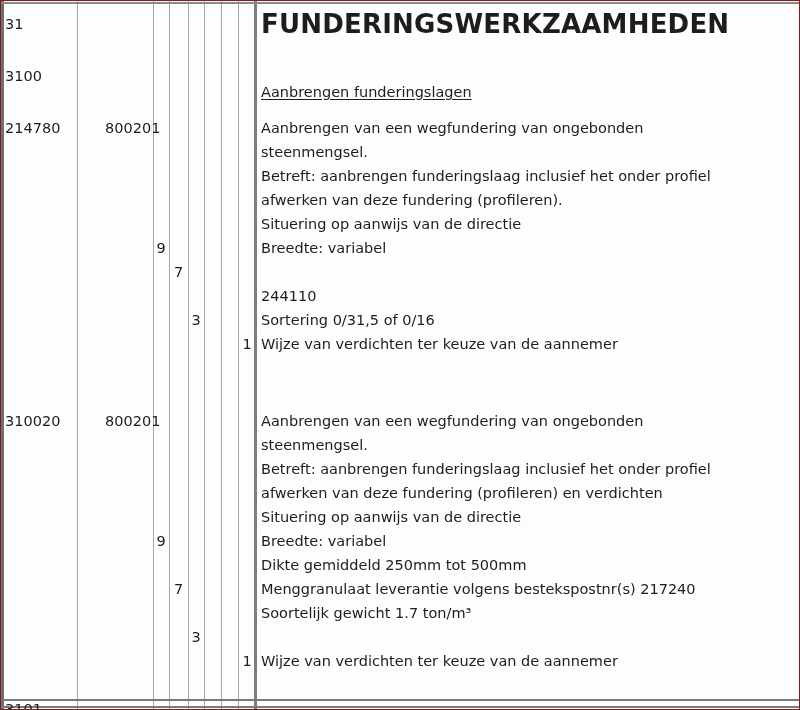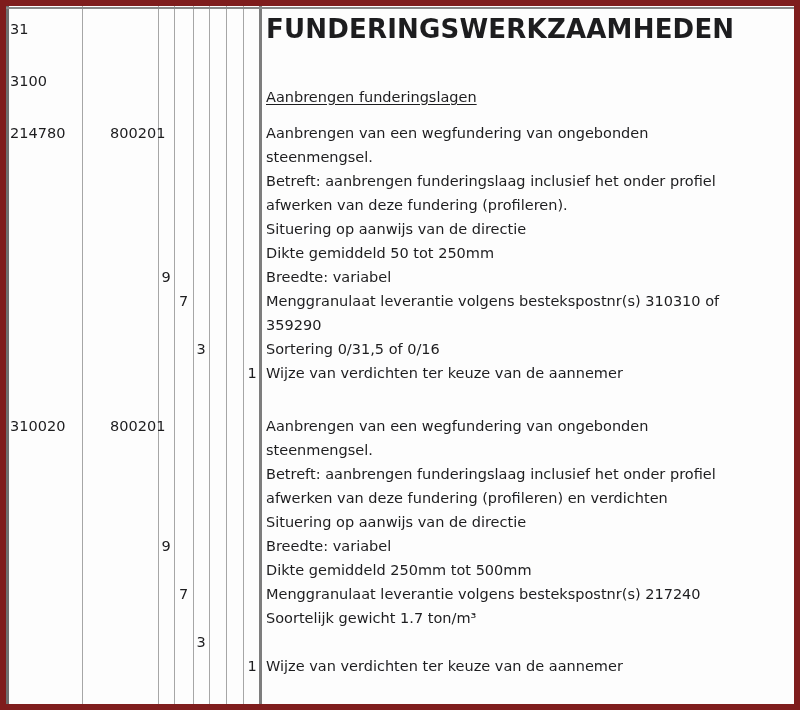--- a/index.html
+++ b/index.html
@@ -1,21 +1,21 @@
 <!DOCTYPE html>
 <html><head>
 <meta charset="utf-8">
 <style>
   html,body{margin:0;padding:0;background:#e8e8e8;}
   #table{
     position:relative;
     width:800px;height:710px;
     box-sizing:border-box;
     background:#fdfdfd;
-    border:6px solid #7f1d1d;
+    border:1px solid #7f1d1d;
     overflow:hidden;
     font-family:"DejaVu Sans","Liberation Sans",sans-serif;
     font-size:14.5px;
     color:#1d1d1f;
   }
   .vline{position:absolute;top:0;bottom:0;width:1px;background:#a6a6a6;}
   .vline.edge{width:3px;background:#6f6f6f;}
   .vline.thick{width:3px;background:#7d7d7d;}
   .hline{position:absolute;left:0;right:0;height:2px;background:#8a8a8a;}
   .hline.strong{background:#7a7a7a;}
@@ -73,32 +73,28 @@
       <div class="line">
         <span class="ltext">Betreft: aanbrengen funderingslaag inclusief het onder profiel</span>
       </div>
       <div class="line">
         <span class="ltext">afwerken van deze fundering (profileren).</span>
       </div>
       <div class="line">
         <span class="ltext">Situering op aanwijs van de directie</span>
       </div>
       <div class="line">
-        <span class="ltext">Dikte gemiddeld 50 tot 250mm</span>
-      </div>
-      <div class="line">
         <span class="digit" style="left: 152px; width: 16px;">9</span>
         <span class="ltext">Breedte: variabel</span>
       </div>
       <div class="line">
         <span class="digit" style="left: 168px; width: 19px;">7</span>
-        <span class="ltext">Menggranulaat leverantie volgens bestekspostnr(s) 310310 of</span>
       </div>
       <div class="line">
-        <span class="ltext">359290</span>
+        <span class="ltext">244110</span>
       </div>
       <div class="line">
         <span class="digit" style="left: 187px; width: 16px;">3</span>
         <span class="ltext">Sortering 0/31,5 of 0/16</span>
       </div>
       <div class="line">
         <span class="digit" style="left: 237px; width: 18px;">1</span>
         <span class="ltext">Wijze van verdichten ter keuze van de aannemer</span>
       </div>
     </div>

